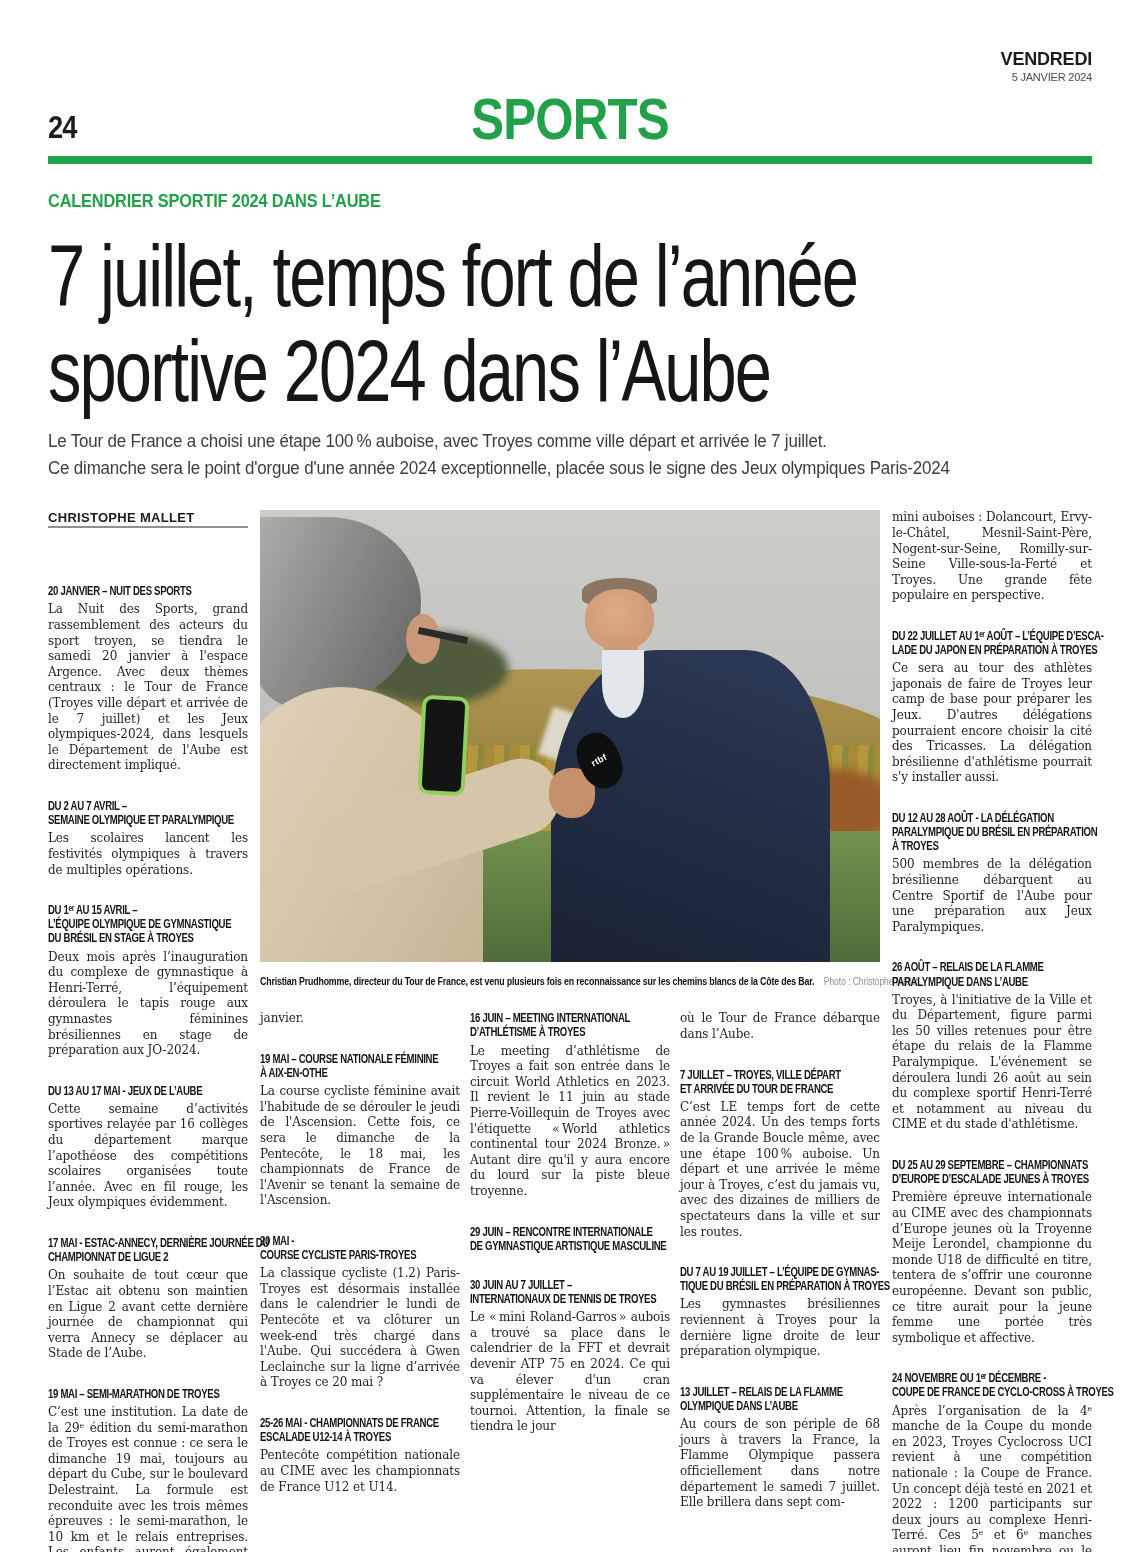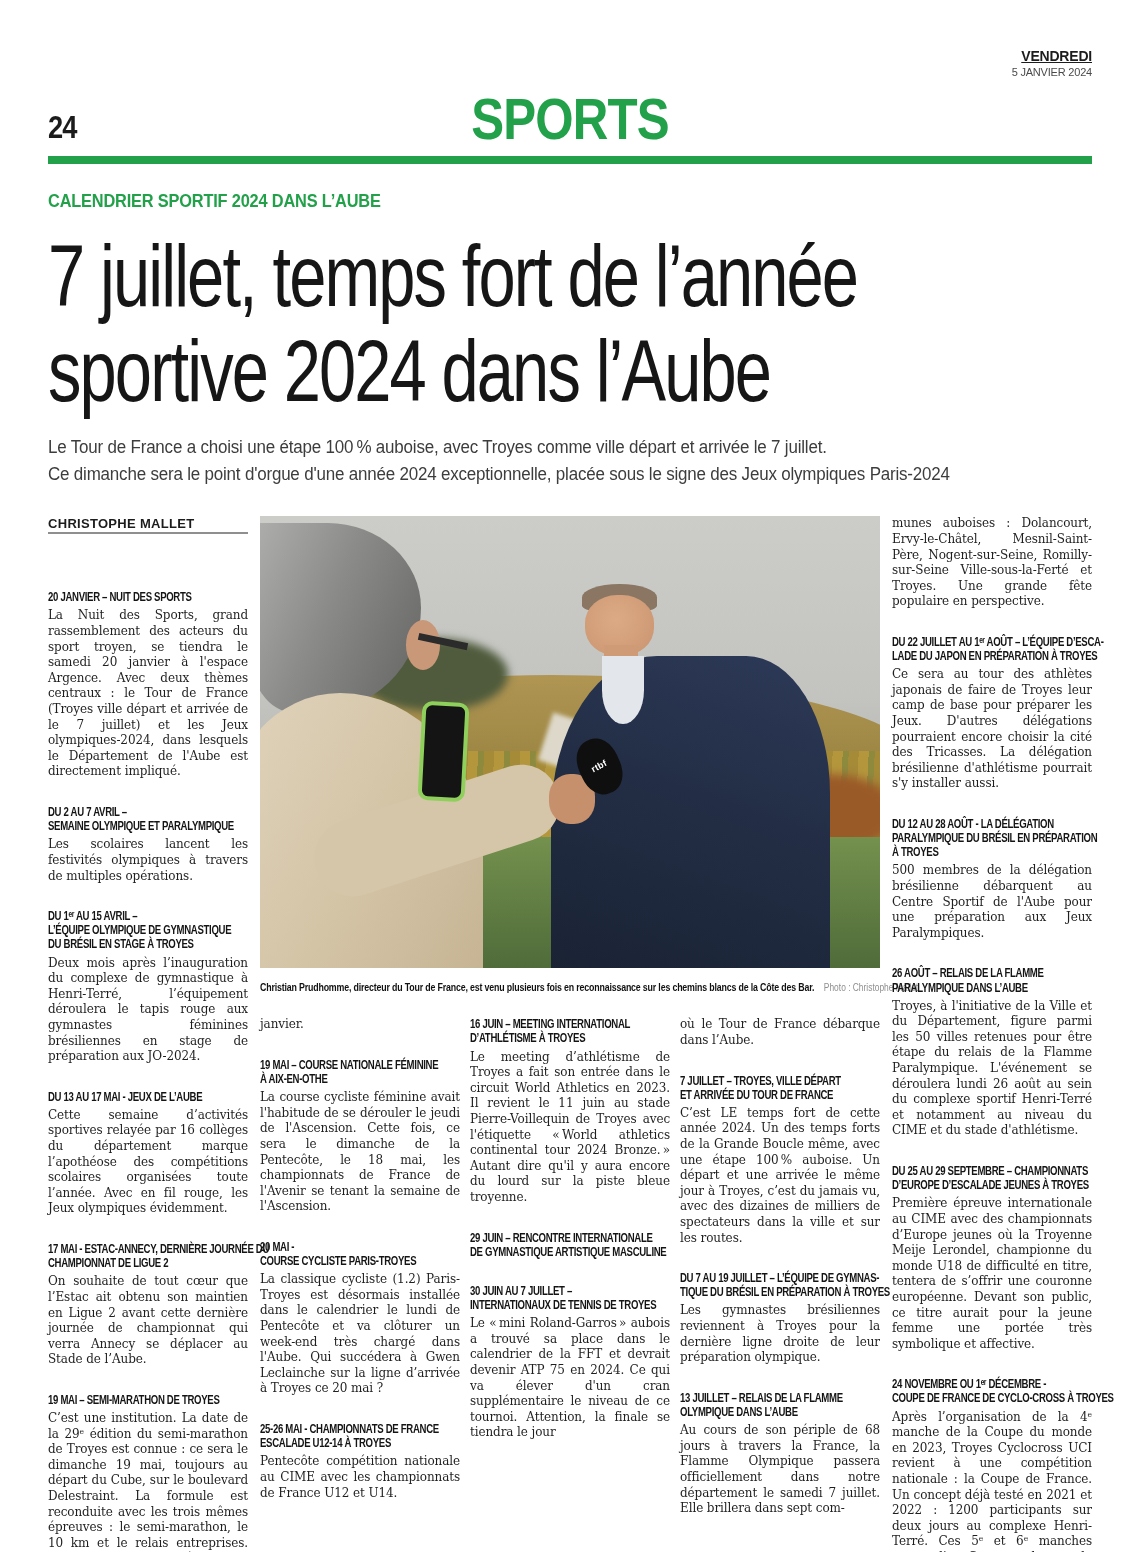--- a/index.html
+++ b/index.html
@@ -17,37 +17,37 @@
     font-size:31px; font-weight:700; letter-spacing:-1px;
     transform:scaleX(.88); transform-origin:left bottom;
   }
   .section-title {
     position:absolute; left:50%; bottom:0;
     font-size:58px; font-weight:700; letter-spacing:-1px; color:var(--green);
     transform:translateX(-50%) scaleX(.85); transform-origin:center bottom;
     white-space:nowrap;
   }
   .dateblock { position:absolute; right:0; top:48px; text-align:right; line-height:1.25; }
-  .date-day { font-size:14px; font-weight:700; letter-spacing:-0.2px;text-decoration:underline; }
+  .date-day { font-size:18px; font-weight:700; letter-spacing:-0.2px; }
   .date-full { font-size:11px; color:#4a4a4a; letter-spacing:-0.2px; }
   .green-bar { height:8px; background:var(--green); margin-top:4px; }
 
   
   .kicker {
     margin-top:26px; color:var(--green); font-weight:700; font-size:19px;
     letter-spacing:-0.2px; white-space:nowrap;
     transform:scaleX(.86); transform-origin:left top;
   }
   .headline { margin-top:16px; }
   .headline-line {
     font-size:88px; font-weight:400; color:#161616; line-height:1.08;
     letter-spacing:-2.5px; white-space:nowrap;
     transform:scaleX(.76); transform-origin:left top;
   }
-  .standfirst { margin-top:16px; }
+  .standfirst { margin-top:10px; }
   .standfirst-line {
     font-size:17.5px; color:#3d3d3d; line-height:1.55; letter-spacing:-0.2px;
     white-space:nowrap; transform:scaleX(.97); transform-origin:left top;
   }
 
   
   .main { display:flex; gap:12px; margin-top:28px; align-items:flex-start; }
   .col { flex:0 0 200px; width:200px; }
   .middle { flex:0 0 620px; width:620px; }
 
@@ -301,21 +301,21 @@
               </div>
               <p class="ev-body">Au cours de son périple de 68 jours à travers la France, la Flamme Olympique passera officiellement dans notre département le samedi 7 juillet. Elle brillera dans sept com-</p>
             </div>
           </div>
       </div>
     </div>
 
     <div class="col">
       <div>
           <div class="block continuation">
-            <p class="ev-body">munes auboises : Dolancourt, Ervy-le-Châtel, Mesnil-Saint-Père, Nogent-sur-Seine, Romilly-sur-Seine Ville-sous-la-Ferté et Troyes. Une grande fête populaire en perspective.</p>
+            <p class="ev-body">mini auboises : Dolancourt, Ervy-le-Châtel, Mesnil-Saint-Père, Nogent-sur-Seine, Romilly-sur-Seine Ville-sous-la-Ferté et Troyes. Une grande fête populaire en perspective.</p>
           </div>
           <div class="block">
             <div class="ev-head">
               <div class="ev-head-line">DU 22 JUILLET AU 1ᵉʳ AOÛT – L’ÉQUIPE D’ESCA-</div>
               <div class="ev-head-line">LADE DU JAPON EN PRÉPARATION À TROYES</div>
             </div>
             <p class="ev-body">Ce sera au tour des athlètes japonais de faire de Troyes leur camp de base pour préparer les Jeux. D'autres délégations pourraient encore choisir la cité des Tricasses. La délégation brésilienne d'athlétisme pourrait s'y installer aussi.</p>
           </div>
           <div class="block">
             <div class="ev-head">

